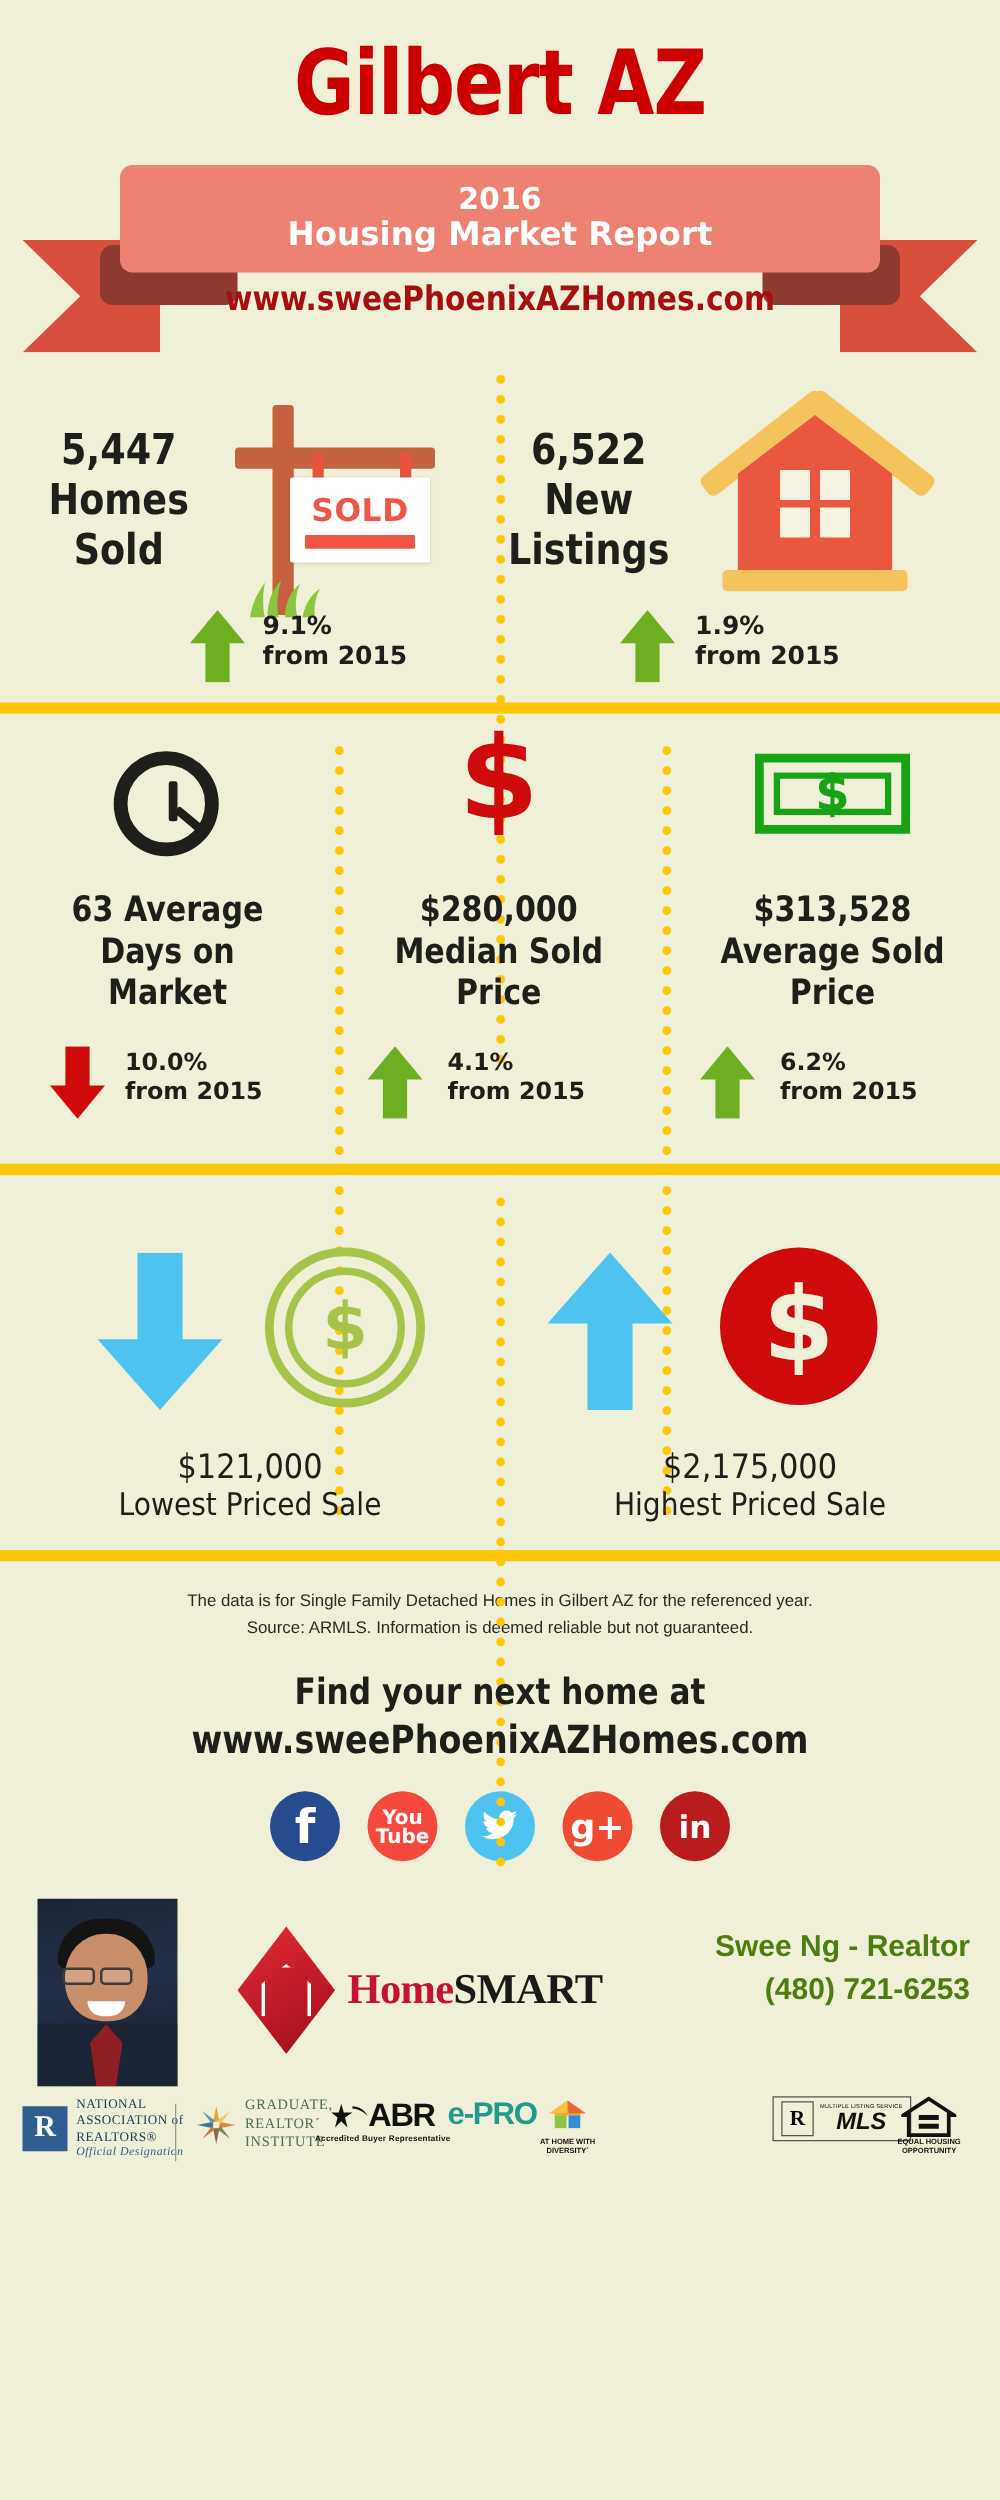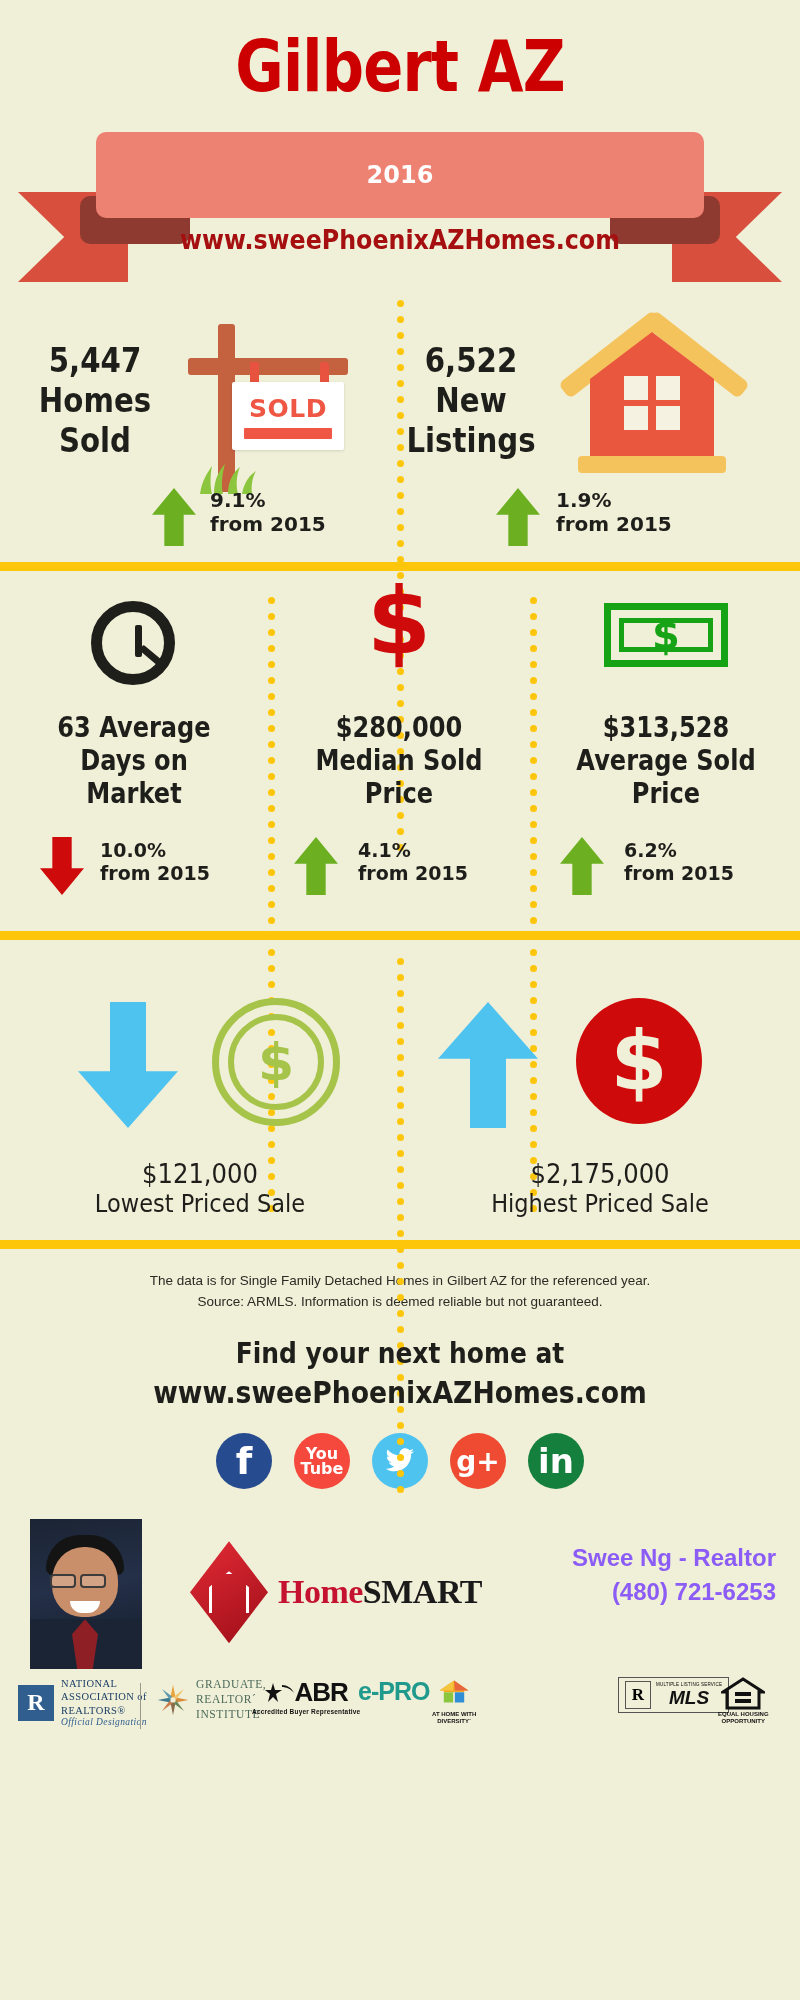--- a/index.html
+++ b/index.html
@@ -119,21 +119,21 @@
   .cta { text-align:center; font-family:"DejaVu Sans", sans-serif; font-weight:bold; color:#1e1e1a; transform:scaleX(.86); }
   .cta-1 { font-size:29px; line-height:1.3; }
   .cta-2 { font-size:31px; line-height:1.25; }
 
   .social { display:flex; justify-content:center; gap:22px; margin-top:22px; }
   .sc { width:56px; height:56px; border-radius:50%; display:flex; align-items:center; justify-content:center; color:#fff; font-family:"DejaVu Sans", sans-serif; font-weight:bold; }
   .sc-fb { background:#274b8f; font-size:38px; }
   .sc-yt { background:#f5493d; flex-direction:column; line-height:.95; font-size:16px; }
   .sc-tw { background:#4ec3ef; font-size:30px; }
   .sc-gp { background:#ef4b33; font-size:28px; }
-  .sc-li { background:#15803d; font-size:34px; }
+  .sc-li { background:#b91c1c; font-size:25px; }
 
   .footer-row { position:relative; height:150px; margin-top:30px; }
   .headshot {
     position:absolute; left:30px; top:0; width:112px; height:150px;
     background:linear-gradient(170deg,#1b2433 0%,#243049 45%,#121a26 100%);
     overflow:hidden;
   }
   .hs-face { position:absolute; left:22px; top:28px; width:66px; height:70px; border-radius:48% 48% 45% 45%; background:#c98f6a; }
   .hs-hair { position:absolute; left:16px; top:16px; width:78px; height:40px; border-radius:40px 40px 8px 8px; background:#141414; }
   .hs-glass-l,.hs-glass-r { position:absolute; top:55px; width:26px; height:14px; border:2px solid #3c3c3c; border-radius:4px; background:rgba(255,255,255,.18); }
@@ -141,21 +141,21 @@
   .hs-smile { position:absolute; left:40px; top:82px; width:30px; height:12px; background:#fff; border-radius:0 0 16px 16px; }
   .hs-suit { position:absolute; left:0; top:100px; width:112px; height:50px; background:#1a2435; }
   .hs-shirt { position:absolute; left:42px; top:100px; width:26px; height:50px; background:#8d1f25; clip-path:polygon(50% 0,100% 30%,80% 100%,20% 100%,0 30%); }
 
   .hsmart { position:absolute; left:190px; top:22px; display:flex; align-items:center; gap:10px; }
   .hs-diamond { width:78px; height:102px; background:linear-gradient(150deg,#e32b36,#9e0e18); clip-path:polygon(50% 0,100% 50%,50% 100%,0 50%); position:relative; display:flex; align-items:center; justify-content:center; }
   .hs-dia-in { width:40px; height:42px; border:3px solid #fff; border-bottom:none; clip-path:polygon(50% 0,100% 38%,100% 100%,0 100%,0 38%); }
   .hs-word { font-family:"Liberation Serif", serif; font-weight:bold; font-size:34px; letter-spacing:-.5px; }
   .hs-home { color:#c41230; } .hs-smart { color:#1a1a1a; }
 
-  .contact { position:absolute; right:24px; top:22px; text-align:right; color:#8b5cf6; font-family:"Liberation Sans", sans-serif; }
+  .contact { position:absolute; right:24px; top:22px; text-align:right; color:#4d7c0f; font-family:"Liberation Sans", sans-serif; }
   .contact div { font-size:24px; line-height:1.4; font-weight:600; }
 
   .certs { position:relative; height:78px; margin-top:2px; }
   .cert { position:absolute; top:6px; display:flex; align-items:center; }
   .nar-box { width:36px; height:36px; background:#2f5e8f; color:#fff; display:flex; align-items:center; justify-content:center; font-family:"Liberation Serif", serif; font-weight:bold; font-size:24px; }
   .nar-txt { margin-left:7px; font-family:"Liberation Serif", serif; color:#1c3f66; font-size:10.5px; line-height:1.25; letter-spacing:.4px; }
   .nar-sub { font-style:italic; color:#2f5e8f; font-size:9.5px; }
   .divline { position:absolute; width:1px; height:46px; background:#9a9a8c; top:12px; }
   .gri-txt { font-family:"Liberation Serif", serif; color:#4b6b5a; font-size:11.5px; line-height:1.3; letter-spacing:.6px; }
   .gri-star { width:34px; height:34px; margin-right:6px; position:relative; }
@@ -176,20 +176,21 @@
 
   <div class="title">Gilbert AZ</div>
 
   <div class="ribbon-wrap">
     <div class="ribbon-tail-l"></div>
     <div class="ribbon-tail-r"></div>
     <div class="ribbon-fold-l"></div>
     <div class="ribbon-fold-r"></div>
     <div class="ribbon-main">
       <div class="ribbon-year">2016</div>
+      <div class="ribbon-sub">Housing Market Report</div>
     </div>
     <div class="ribbon-url">www.sweePhoenixAZHomes.com</div>
   </div>
 
   <div class="sec1">
 
     <div class="vdots" style="left:397px; top:8px;">
       <span></span>
         <span></span>
         <span></span>

